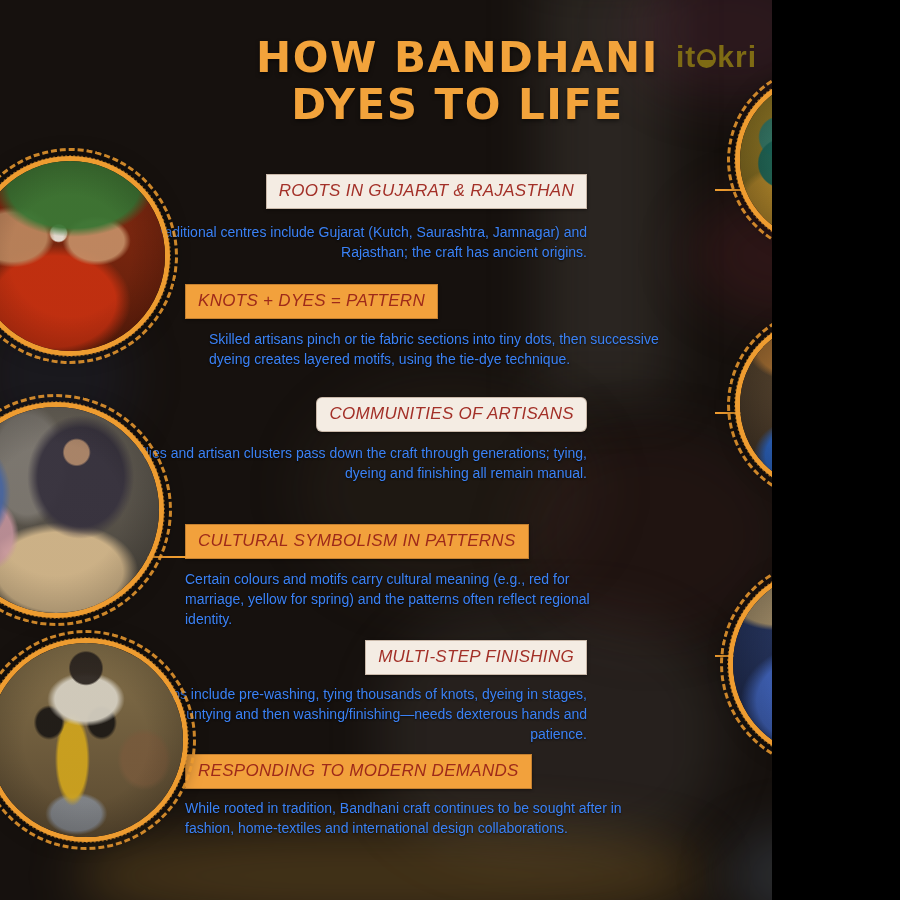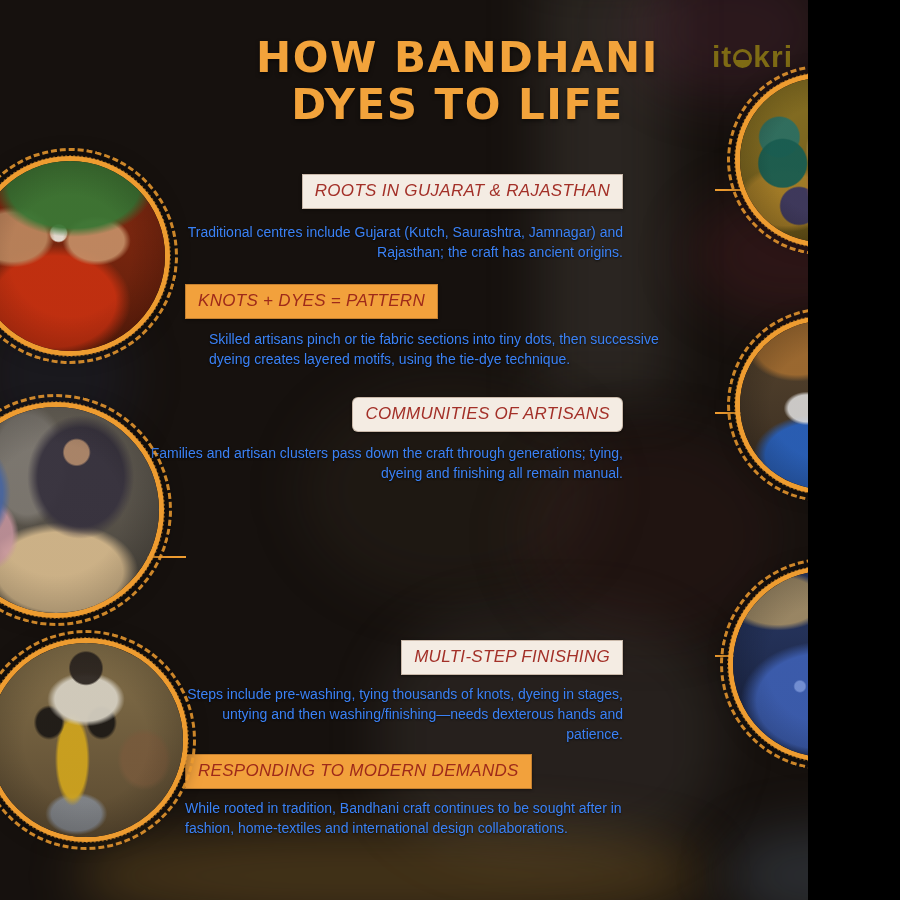--- a/index.html
+++ b/index.html
@@ -1,19 +1,20 @@
 <!DOCTYPE html>
 <html><head>
 <meta charset="utf-8">
 <style>
   html,body { margin:0; padding:0; background:#000; }
   .poster {
-    position:relative; width:808px; height:900px; overflow:hidden;
+    position:relative; width:744px; height:900px; overflow:hidden;
     background:#16110e;
     font-family:"Liberation Sans", sans-serif;
+    padding-left:28px;
   }
   
   .bg { position:absolute; inset:0; pointer-events:none; }
   .blob { position:absolute; filter:blur(26px); }
   .blob-pillar      { left:540px; top:-30px; width:130px; height:430px; background:rgba(125,120,112,0.20); }
   .blob-purple-top  { left:630px; top:-40px; width:200px; height:140px; background:rgba(120,50,80,0.22); border-radius:50%; }
   .blob-maroon-mid  { left:690px; top:190px; width:210px; height:130px; background:rgba(110,35,45,0.26); border-radius:50%; }
   .blob-olive-mid   { left:300px; top:380px; width:300px; height:220px; background:rgba(80,70,50,0.15); border-radius:50%; }
   .blob-gray-fabric { left:380px; top:610px; width:340px; height:250px; background:rgba(150,140,128,0.13); border-radius:40%; }
   .blob-left-blue   { left:-20px; top:290px; width:150px; height:170px; background:rgba(50,70,120,0.16); border-radius:50%; }
@@ -197,21 +198,23 @@
   <div class="connector c1"></div>
   <div class="body-text align-right s1-body">Traditional centres include Gujarat (Kutch, Saurashtra, Jamnagar) and Rajasthan; the craft has ancient origins.</div>
 
   <div class="band band-orange s2-band">KNOTS + DYES = PATTERN</div>
   <div class="body-text s2-body">Skilled artisans pinch or tie fabric sections into tiny dots, then successive dyeing creates layered motifs, using the tie-dye technique.</div>
 
   <div class="band band-cream s3-band">COMMUNITIES OF ARTISANS</div>
   <div class="connector c3"></div>
   <div class="body-text align-right s3-body">Families and artisan clusters pass down the craft through generations; tying, dyeing and finishing all remain manual.</div>
 
+  <div class="band band-orange s4-band">CULTURAL SYMBOLISM IN PATTERNS</div>
   <div class="connector c4"></div>
+  <div class="body-text s4-body">Certain colours and motifs carry cultural meaning (e.g., red for marriage, yellow for spring) and the patterns often reflect regional identity.</div>
 
   <div class="band band-cream s5-band">MULTI-STEP FINISHING</div>
   <div class="connector c5"></div>
   <div class="body-text align-right s5-body">Steps include pre-washing, tying thousands of knots, dyeing in stages, untying and then washing/finishing—needs dexterous hands and patience.</div>
 
   <div class="band band-orange s6-band">RESPONDING TO MODERN DEMANDS</div>
   <div class="body-text s6-body">While rooted in tradition, Bandhani craft continues to be sought after in fashion, home-textiles and international design collaborations.</div>
 
   <div class="photo ph1" role="img" aria-label="Two women hand-tying bandhani fabric against a yellow wall">
     <div class="photo-img ph1-img"></div>

